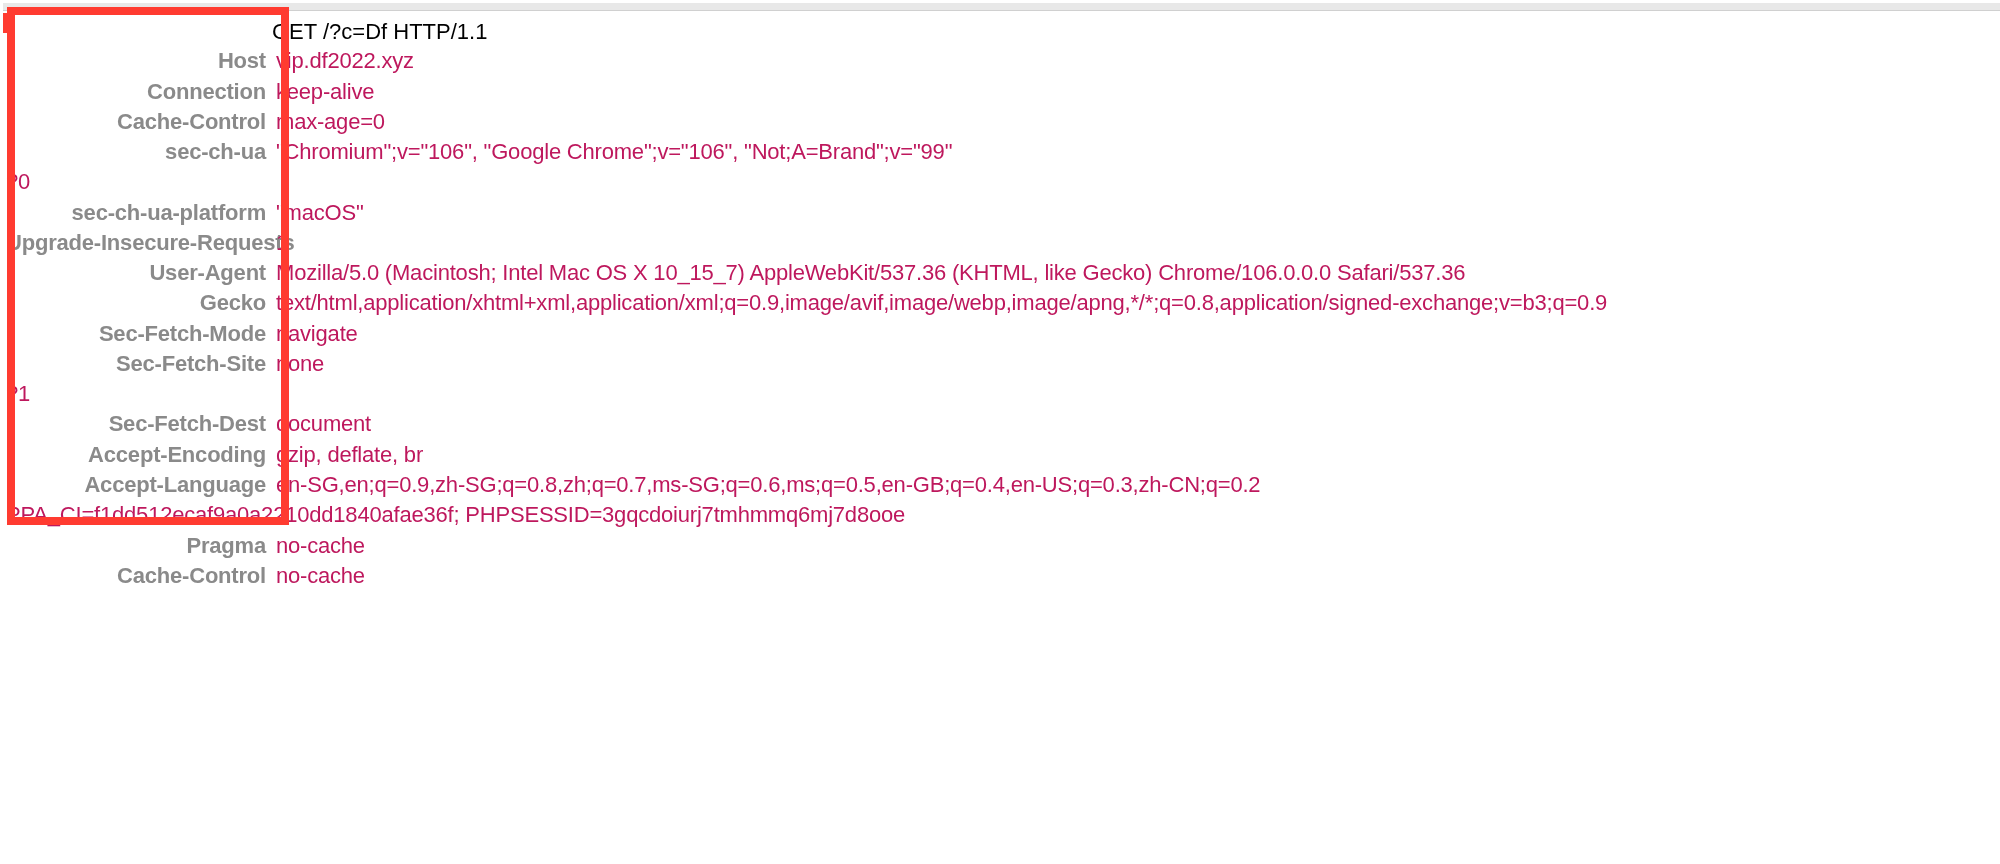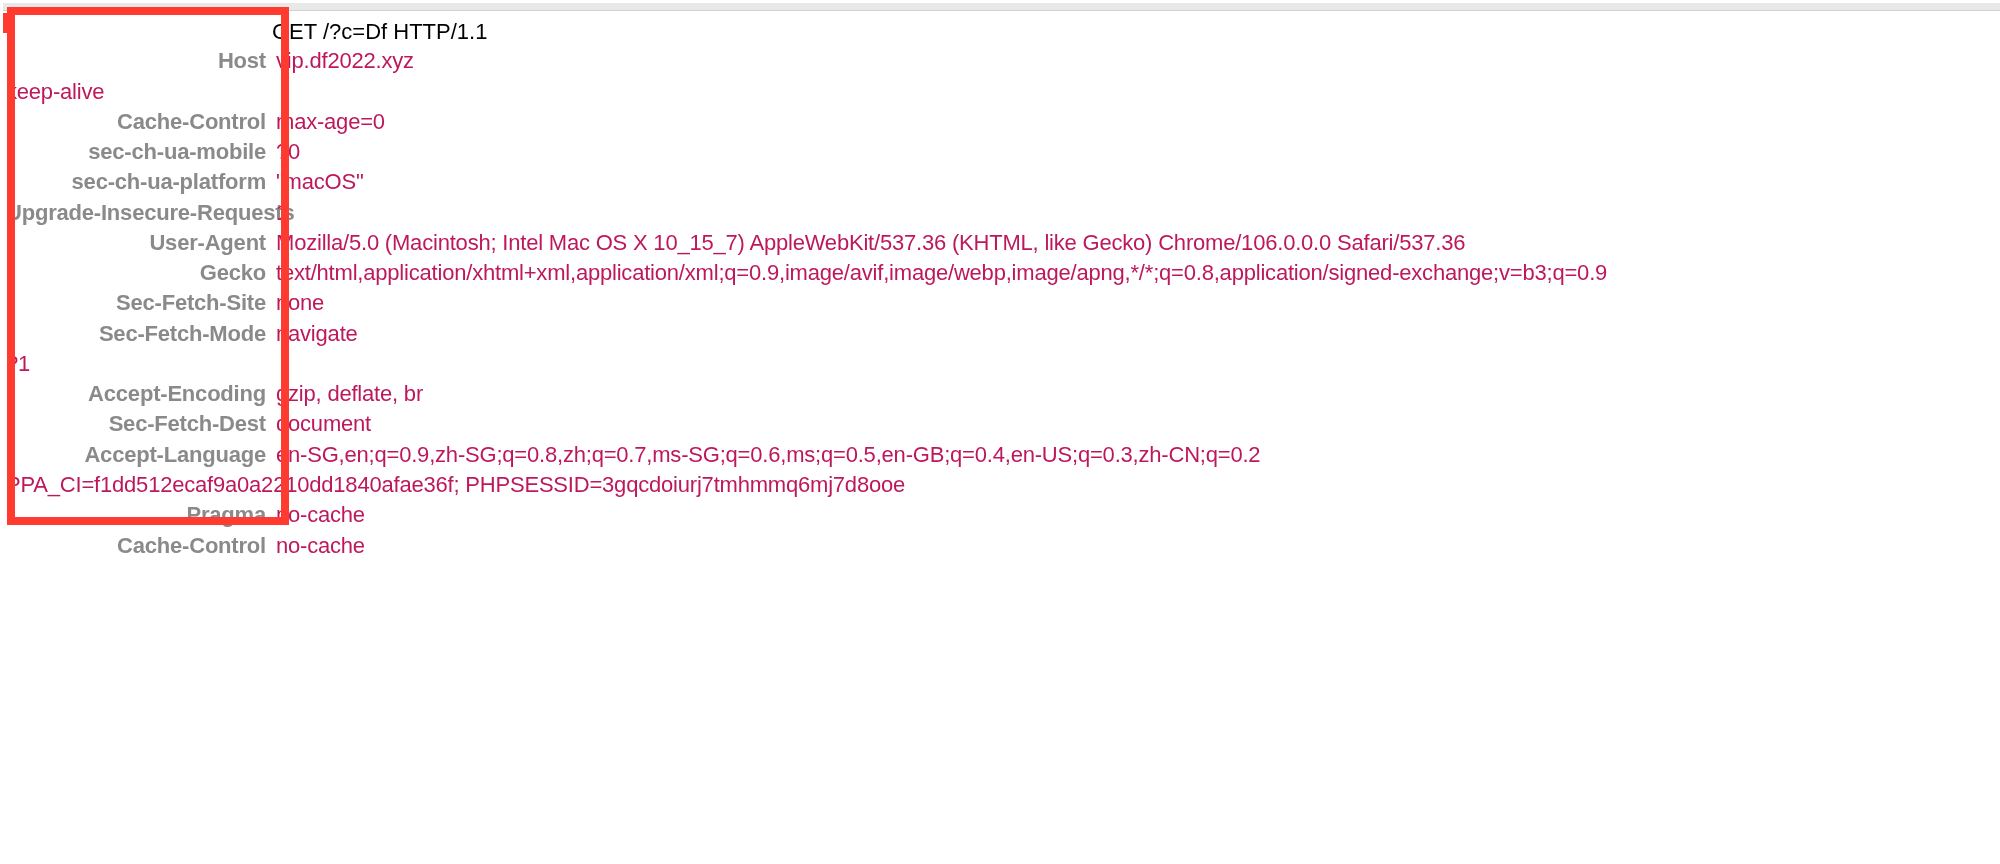--- a/index.html
+++ b/index.html
@@ -77,64 +77,68 @@
 <div class="tiny-red-marker"></div>
 
 <div class="content">
   <div class="request-line">GET /?c=Df HTTP/1.1</div>
   <div id="headers-container">
       <div class="row">
         <div class="header-name">Host</div>
         <div class="header-value">vip.df2022.xyz</div>
       </div>
       <div class="row">
+        <div class="header-name">Connection</div>
         <div class="header-value">keep-alive</div>
       </div>
       <div class="row">
         <div class="header-name">Cache-Control</div>
         <div class="header-value">max-age=0</div>
       </div>
       <div class="row">
-        <div class="header-name">sec-ch-ua-mobile</div>
+        <div class="header-name">sec-ch-ua</div>
+        <div class="header-value">"Chromium";v="106", "Google Chrome";v="106", "Not;A=Brand";v="99"</div>
+      </div>
+      <div class="row">
         <div class="header-value">?0</div>
       </div>
       <div class="row">
         <div class="header-name">sec-ch-ua-platform</div>
         <div class="header-value">"macOS"</div>
       </div>
       <div class="row">
         <div class="header-name">Upgrade-Insecure-Requests</div>
         <div class="header-value">1</div>
       </div>
       <div class="row">
         <div class="header-name">User-Agent</div>
         <div class="header-value">Mozilla/5.0 (Macintosh; Intel Mac OS X 10_15_7) AppleWebKit/537.36 (KHTML, like Gecko) Chrome/106.0.0.0 Safari/537.36</div>
       </div>
       <div class="row">
         <div class="header-name">Gecko</div>
         <div class="header-value">text/html,application/xhtml+xml,application/xml;q=0.9,image/avif,image/webp,image/apng,*/*;q=0.8,application/signed-exchange;v=b3;q=0.9</div>
       </div>
       <div class="row">
+        <div class="header-name">Sec-Fetch-Mode</div>
+        <div class="header-value">navigate</div>
+      </div>
+      <div class="row">
         <div class="header-name">Sec-Fetch-Site</div>
         <div class="header-value">none</div>
-      </div>
-      <div class="row">
-        <div class="header-name">Sec-Fetch-Mode</div>
-        <div class="header-value">navigate</div>
       </div>
       <div class="row">
         <div class="header-value">?1</div>
       </div>
       <div class="row">
+        <div class="header-name">Sec-Fetch-Dest</div>
+        <div class="header-value">document</div>
+      </div>
+      <div class="row">
         <div class="header-name">Accept-Encoding</div>
         <div class="header-value">gzip, deflate, br</div>
-      </div>
-      <div class="row">
-        <div class="header-name">Sec-Fetch-Dest</div>
-        <div class="header-value">document</div>
       </div>
       <div class="row">
         <div class="header-name">Accept-Language</div>
         <div class="header-value">en-SG,en;q=0.9,zh-SG;q=0.8,zh;q=0.7,ms-SG;q=0.6,ms;q=0.5,en-GB;q=0.4,en-US;q=0.3,zh-CN;q=0.2</div>
       </div>
       <div class="row">
         <div class="header-value">PPA_CI=f1dd512ecaf9a0a2210dd1840afae36f; PHPSESSID=3gqcdoiurj7tmhmmq6mj7d8ooe</div>
       </div>
       <div class="row">
         <div class="header-name">Pragma</div>

